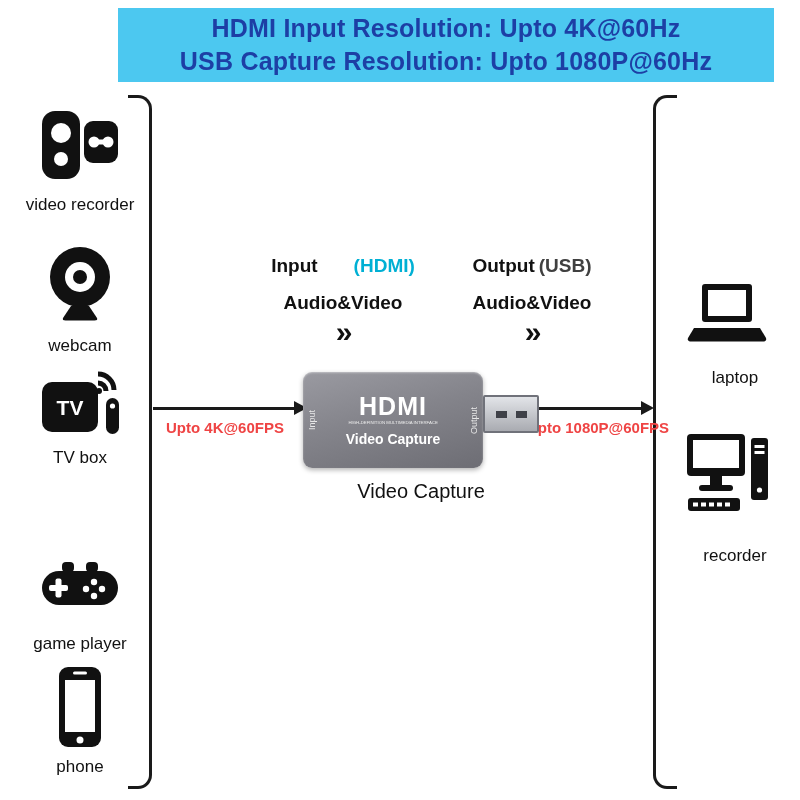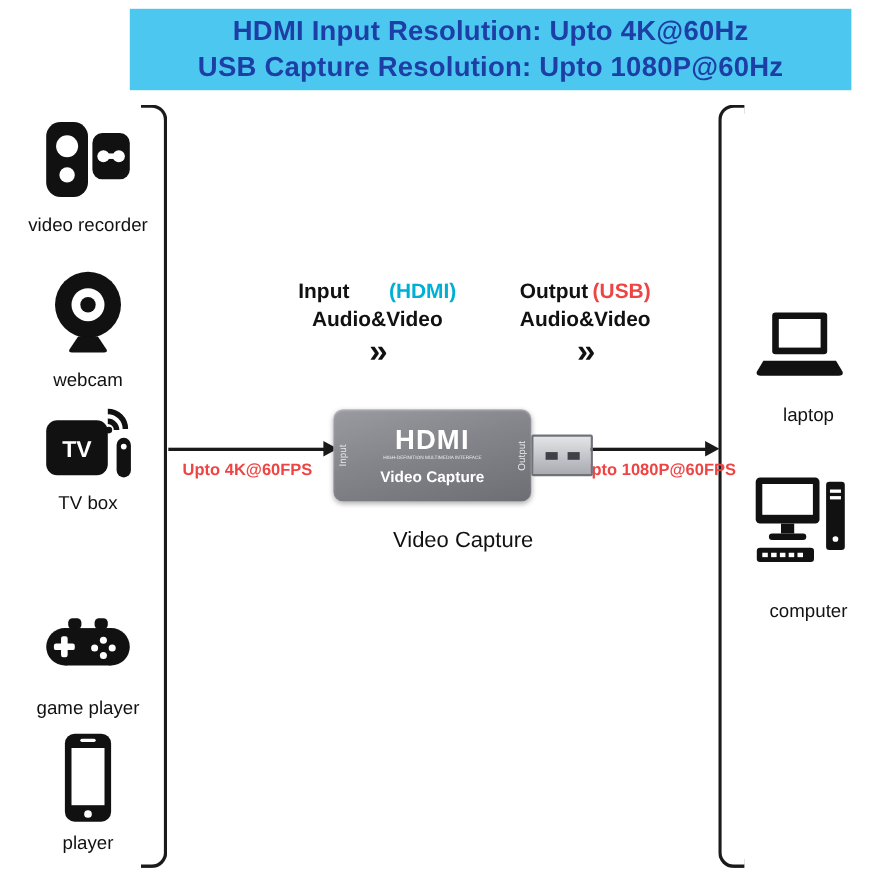--- a/index.html
+++ b/index.html
@@ -22,40 +22,40 @@
   .dev-item{position:absolute;width:130px;display:flex;flex-direction:column;align-items:center;}
   .dev-item .cap{font-size:17px;color:#111;margin-top:6px;white-space:nowrap;}
   .dev-item.right .cap{margin-top:18px;margin-left:16px;}
 
   
   .flow-block{position:absolute;top:255px;width:170px;text-align:center;}
   .flow-block.in{left:258px;}
   .flow-block.out{left:447px;}
   .flow-title{font-size:19px;font-weight:bold;color:#111;white-space:nowrap;}
   .tag-hdmi{color:#00b0d4;padding-left:36px;}
-  .tag-usb{color:#ef4444;margin-left:4px;}
-  .flow-sub{font-size:19px;font-weight:bold;color:#111;margin-top:3px;}
+  .tag-usb{color:#404040;margin-left:4px;}
+  .flow-sub{font-size:19px;font-weight:bold;color:#111;margin-top:15px;}
   .chev{font-size:30px;font-weight:bold;color:#111;line-height:1;margin-top:3px;letter-spacing:-2px;}
 
   
   .arrow-line{position:absolute;top:407px;height:3px;background:#1a1a1a;}
   #arr-l{left:153px;width:143px;}
   #arr-r{left:533px;width:110px;}
   .arrow-head{position:absolute;top:401px;width:0;height:0;
               border-top:7px solid transparent;border-bottom:7px solid transparent;
               border-left:13px solid #1a1a1a;}
   #head-l{left:294px;}
   #head-r{left:641px;}
   .rate{position:absolute;top:419px;font-size:15px;font-weight:bold;color:#ef4444;text-align:center;white-space:nowrap;}
   #rate-l{left:150px;width:150px;}
   #rate-r{left:518px;width:160px;}
 
   
   .device{position:absolute;left:303px;top:372px;width:236px;height:84px;}
-  .dev-body{position:absolute;left:0;top:0;width:180px;height:84px;border-radius:9px;
+  .dev-body{position:absolute;left:0;top:0;width:180px;height:96px;border-radius:9px;
             background:linear-gradient(165deg,#9a9aa1 0%,#84848b 45%,#6d6d74 100%);
             box-shadow:inset 0 1px 2px rgba(255,255,255,.4),0 2px 5px rgba(0,0,0,.3);}
   .dev-center{position:absolute;left:16px;right:16px;top:0;height:100%;display:flex;
               flex-direction:column;align-items:center;justify-content:center;color:#fff;}
   .dev-logo{font-size:25px;font-weight:bold;letter-spacing:1px;line-height:1;}
   .dev-sub{font-size:6px;transform:scale(.72);white-space:nowrap;margin-top:1px;color:#eee;}
   .dev-name{font-size:14px;font-weight:bold;margin-top:5px;white-space:nowrap;}
   .port{position:absolute;top:0;height:100%;display:flex;align-items:center;justify-content:center;
         color:#e8e8e8;font-size:9px;writing-mode:vertical-rl;transform:rotate(180deg);}
   .port.in{left:2px;width:14px;}
@@ -135,21 +135,21 @@
     <div class="cap">game player</div>
   </div>
 
   <div class="dev-item" style="left:15px;top:663px;">
     <svg width="86" height="88" viewBox="0 0 86 88" fill="#111">
       <rect x="22" y="4" width="42" height="80" rx="9"></rect>
       <rect x="28" y="17" width="30" height="52" fill="#fff"></rect>
       <circle cx="43" cy="77" r="3.5" fill="#fff"></circle>
       <rect x="36" y="8.5" width="14" height="3" rx="1.5" fill="#fff"></rect>
     </svg>
-    <div class="cap">player</div>
+    <div class="cap">phone</div>
   </div>
 
   <div class="dev-item right" style="left:662px;top:280px;">
     <svg width="92" height="70" viewBox="0 0 92 70" fill="#111">
       <rect x="21" y="4" width="50" height="38" rx="3"></rect>
       <rect x="27" y="10" width="38" height="26" fill="#fff"></rect>
       <path d="M13 48 H79 L85 58 Q86 61.5 81.5 61.5 H10.5 Q6 61.5 7 58 Z"></path>
     </svg>
     <div class="cap">laptop</div>
   </div>
@@ -164,21 +164,21 @@
       <rect x="75.5" y="17" width="10" height="3" fill="#fff"></rect>
       <rect x="75.5" y="23" width="10" height="3" fill="#fff"></rect>
       <circle cx="80.5" cy="62" r="2.6" fill="#fff"></circle>
       <rect x="9" y="70" width="52" height="13" rx="3"></rect>
       <rect x="14" y="74.5" width="5" height="4" fill="#fff"></rect>
       <rect x="22" y="74.5" width="5" height="4" fill="#fff"></rect>
       <rect x="30" y="74.5" width="5" height="4" fill="#fff"></rect>
       <rect x="38" y="74.5" width="5" height="4" fill="#fff"></rect>
       <rect x="46" y="74.5" width="5" height="4" fill="#fff"></rect>
     </svg>
-    <div class="cap">computer</div>
+    <div class="cap">recorder</div>
   </div>
 
   <div class="flow-block in">
     <div class="flow-title">
       <span>Input</span><span class="tag-hdmi">(HDMI)</span>
     </div>
     <div class="flow-sub">Audio&amp;Video</div>
     <div class="chev">»</div>
   </div>
 

